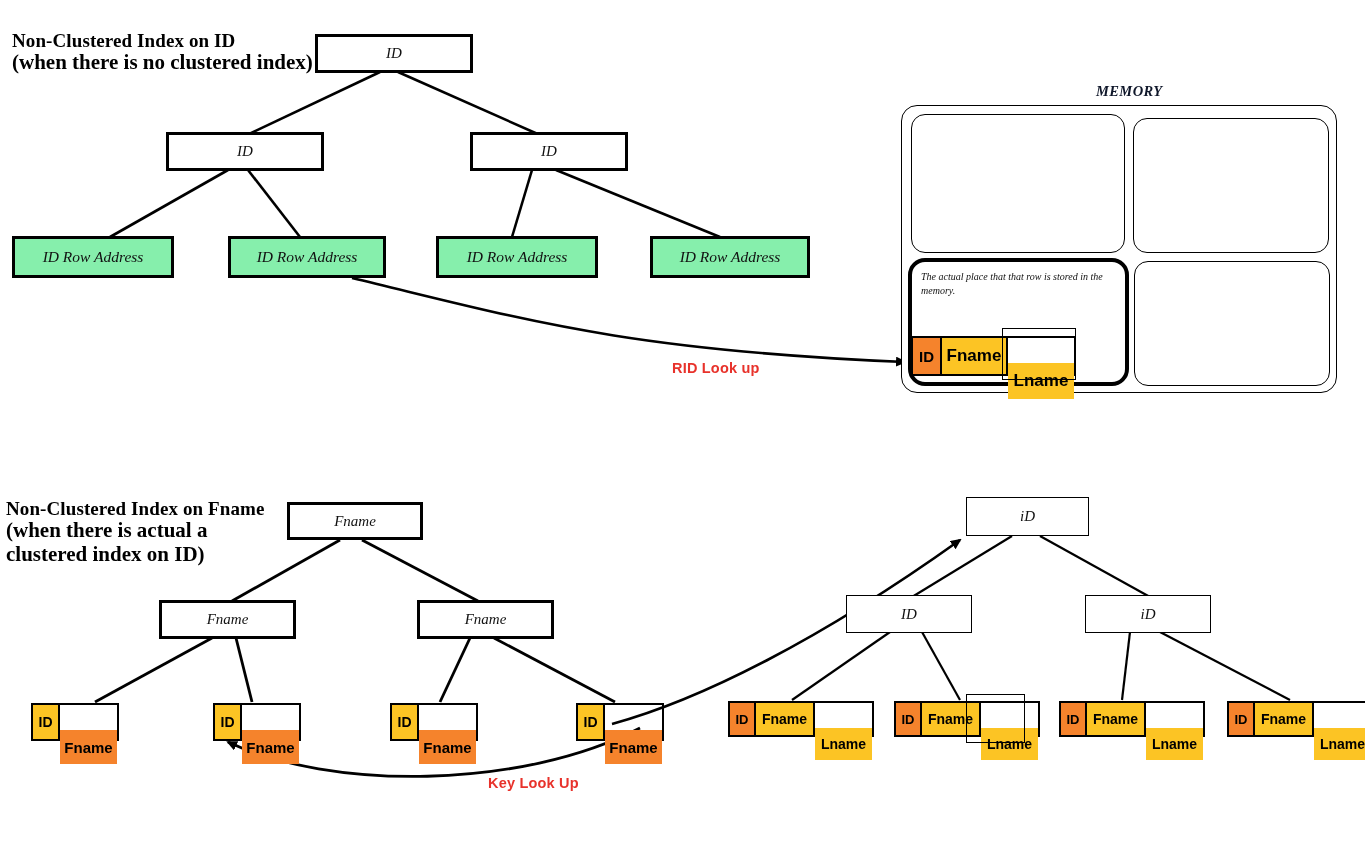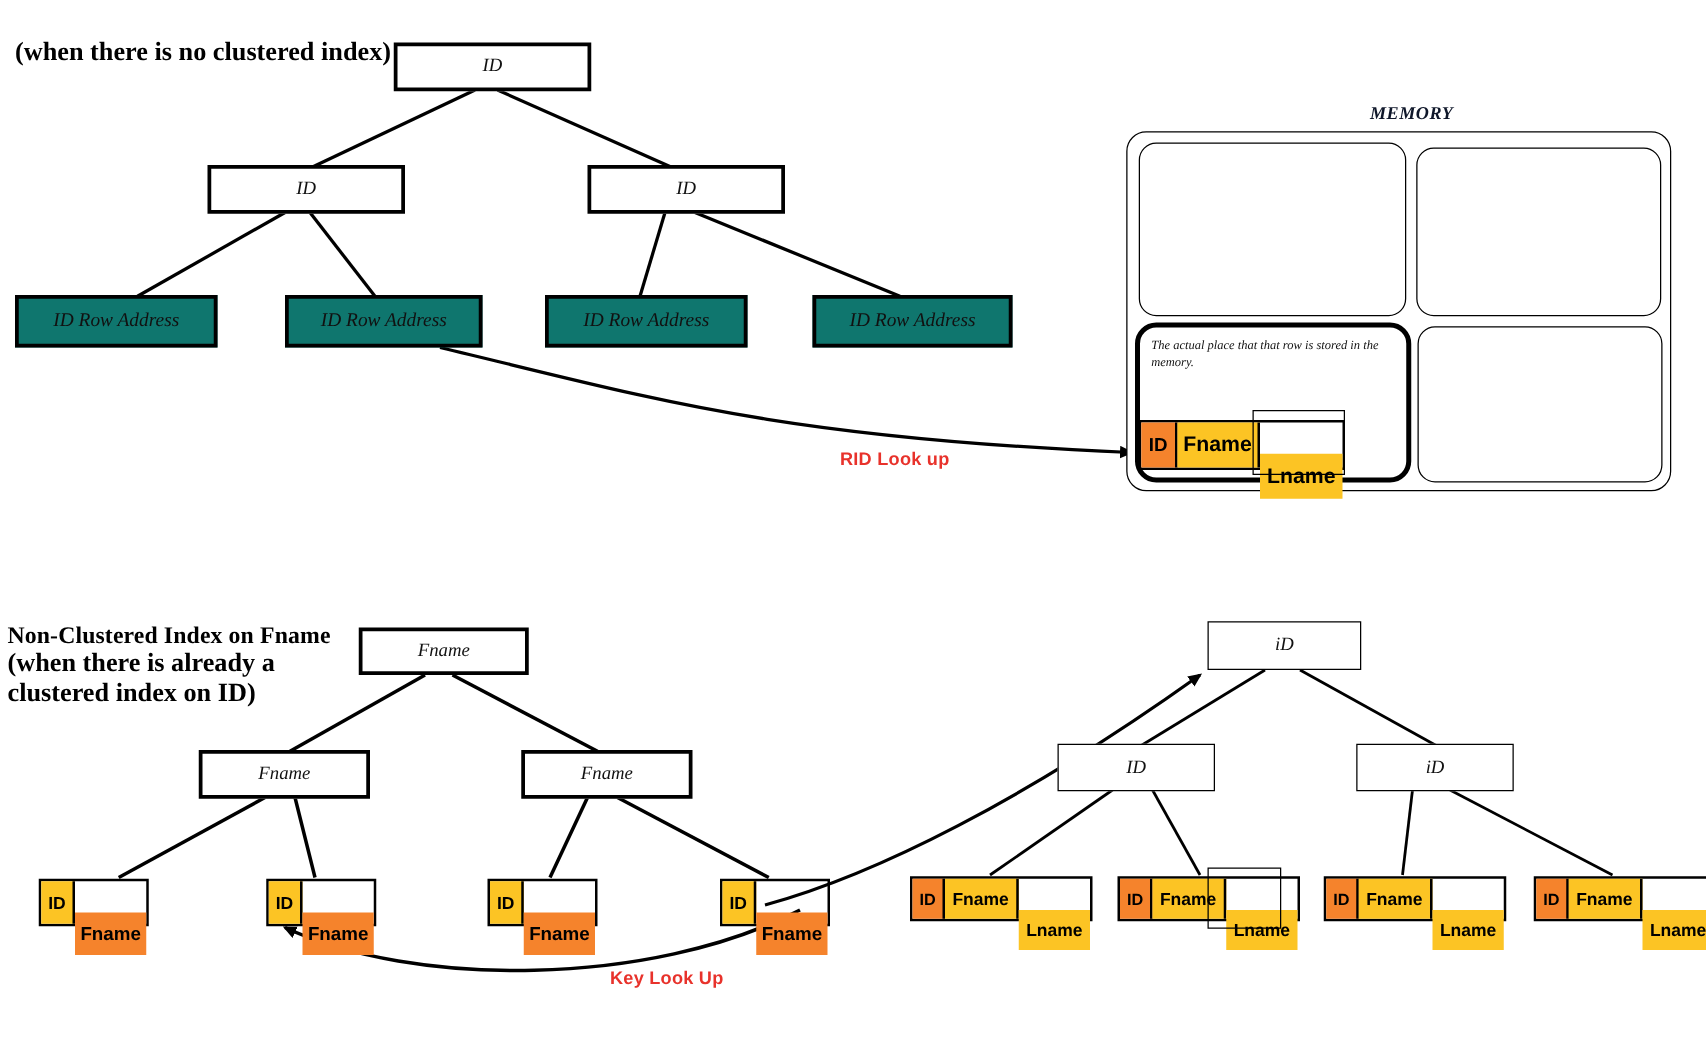--- a/index.html
+++ b/index.html
@@ -12,21 +12,21 @@
 
   .title{position:absolute;font-family:"Liberation Serif",serif;font-weight:bold;
          color:#000;line-height:1.12;}
   .title .t1{font-size:19px;display:block;letter-spacing:.1px;}
   .title .t2{font-size:21px;display:block;}
 
   .node{position:absolute;box-sizing:border-box;background:#ffffff;
         border:3px solid #000;display:flex;align-items:center;justify-content:center;
         font-family:"Liberation Serif",serif;font-style:italic;font-size:15px;color:#111;}
   .node.thin{border-width:1.6px;}
-  .node.leaf{background:#0f766e;font-size:15.5px;}
+  .node.leaf{background:#86efac;font-size:15.5px;}
 
   .memlabel{position:absolute;font-family:"Liberation Serif",serif;font-weight:bold;
             font-style:italic;font-size:14.5px;color:#0f172a;letter-spacing:.4px;}
   .memouter{position:absolute;box-sizing:border-box;border:1.6px solid #000;
             border-radius:16px;background:#fff;}
   .memcell{position:absolute;box-sizing:border-box;border:1.3px solid #000;
            border-radius:14px;background:#fff;}
   .memcell.hi{border:4px solid #000;border-radius:17px;}
   .memtext{position:absolute;font-family:"Liberation Serif",serif;font-style:italic;
            font-size:10px;line-height:1.42;color:#111;}
@@ -83,20 +83,21 @@
       <line x1="1130" y1="632" x2="1122" y2="700"></line>
       <line x1="1160" y1="632" x2="1290" y2="700"></line>
     </g>
 
     <path d="M 612 724 C 700 700, 820 640, 960 540" stroke="#000" stroke-width="2.6" fill="none" marker-end="url(#ah)"></path>
 
     <path d="M 640 728 C 520 790, 330 790, 228 742" stroke="#000" stroke-width="2.8" fill="none" marker-end="url(#ah)"></path>
   </svg>
 
   <div class="title" style="left:12px;top:30px;">
+    <span class="t1">Non-Clustered Index on ID</span>
     <span class="t2">(when there is no clustered index)</span>
   </div>
 
   <div class="node" style="left:315px;top:34px;width:158px;height:39px;">
     <span>ID</span>
   </div>
 
   <div class="node" style="left:166px;top:132px;width:158px;height:39px;">
     <span>ID</span>
   </div>
@@ -132,21 +133,21 @@
 
   <div class="rowrec" style="left:911px;top:336px;height:40px;">
     <div class="cell" style="width:29px;height:100%;background:#F5832C;font-size:15px;">ID</div>
     <div class="cell" style="width:66px;height:100%;background:#FCC424;font-size:17px;">Fname</div>
     <div class="cell" style="width:66px;height:100%;background:#FCC424;font-size:17px;">Lname</div>
   </div>
   <div class="hibox" style="left:1002px;top:328px;width:74px;height:52px;"></div>
 
   <div class="title" style="left:6px;top:498px;width:275px;">
     <span class="t1">Non-Clustered Index on Fname</span>
-    <span class="t2">(when there is already a clustered index on ID)</span>
+    <span class="t2">(when there is actual a clustered index on ID)</span>
   </div>
 
   <div class="node" style="left:287px;top:502px;width:136px;height:38px;">
     <span>Fname</span>
   </div>
   <div class="node" style="left:159px;top:600px;width:137px;height:39px;">
     <span>Fname</span>
   </div>
   <div class="node" style="left:417px;top:600px;width:137px;height:39px;">
     <span>Fname</span>

